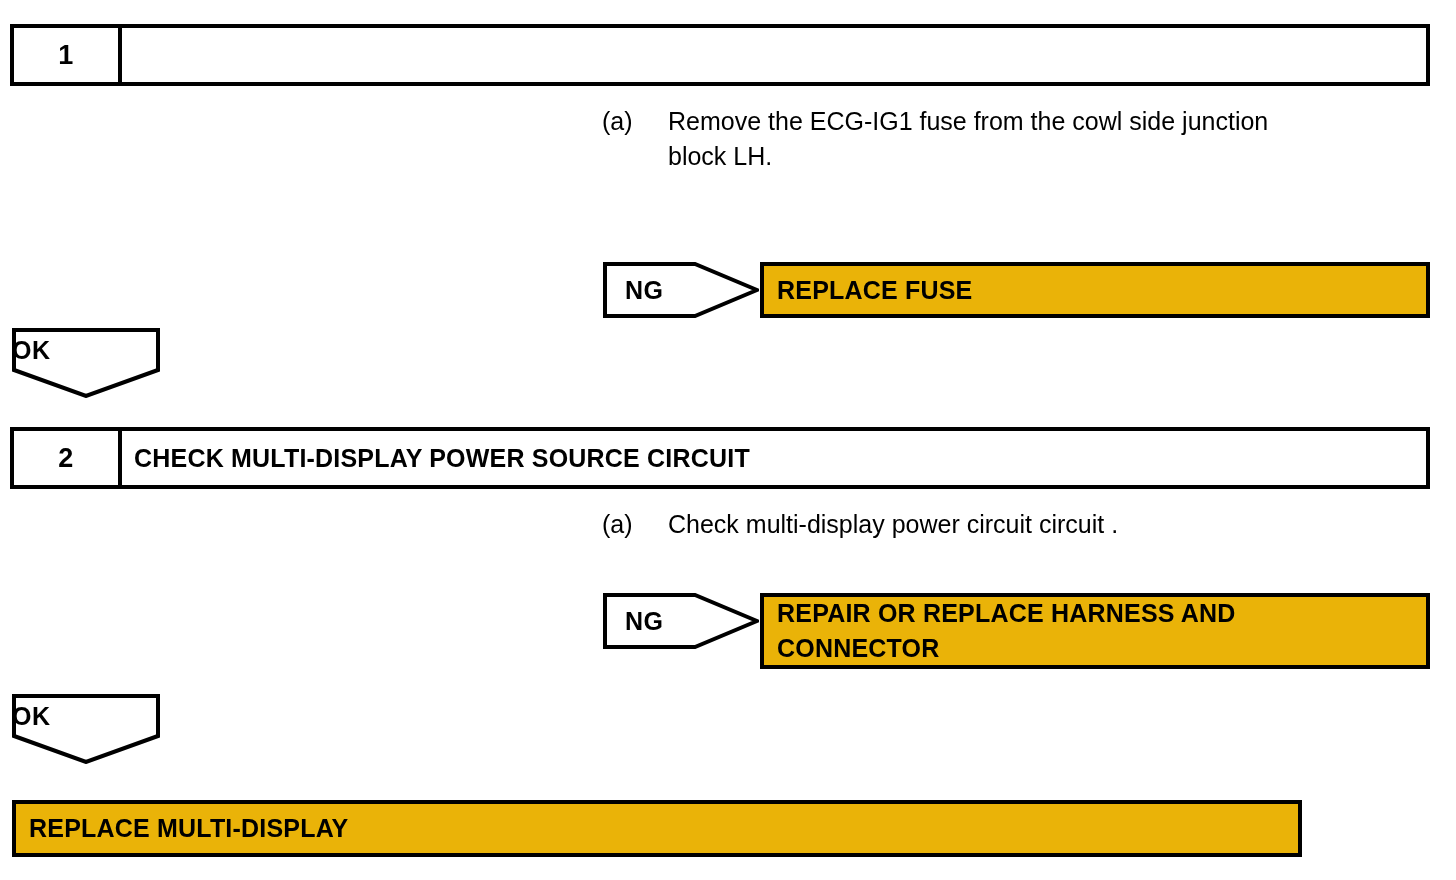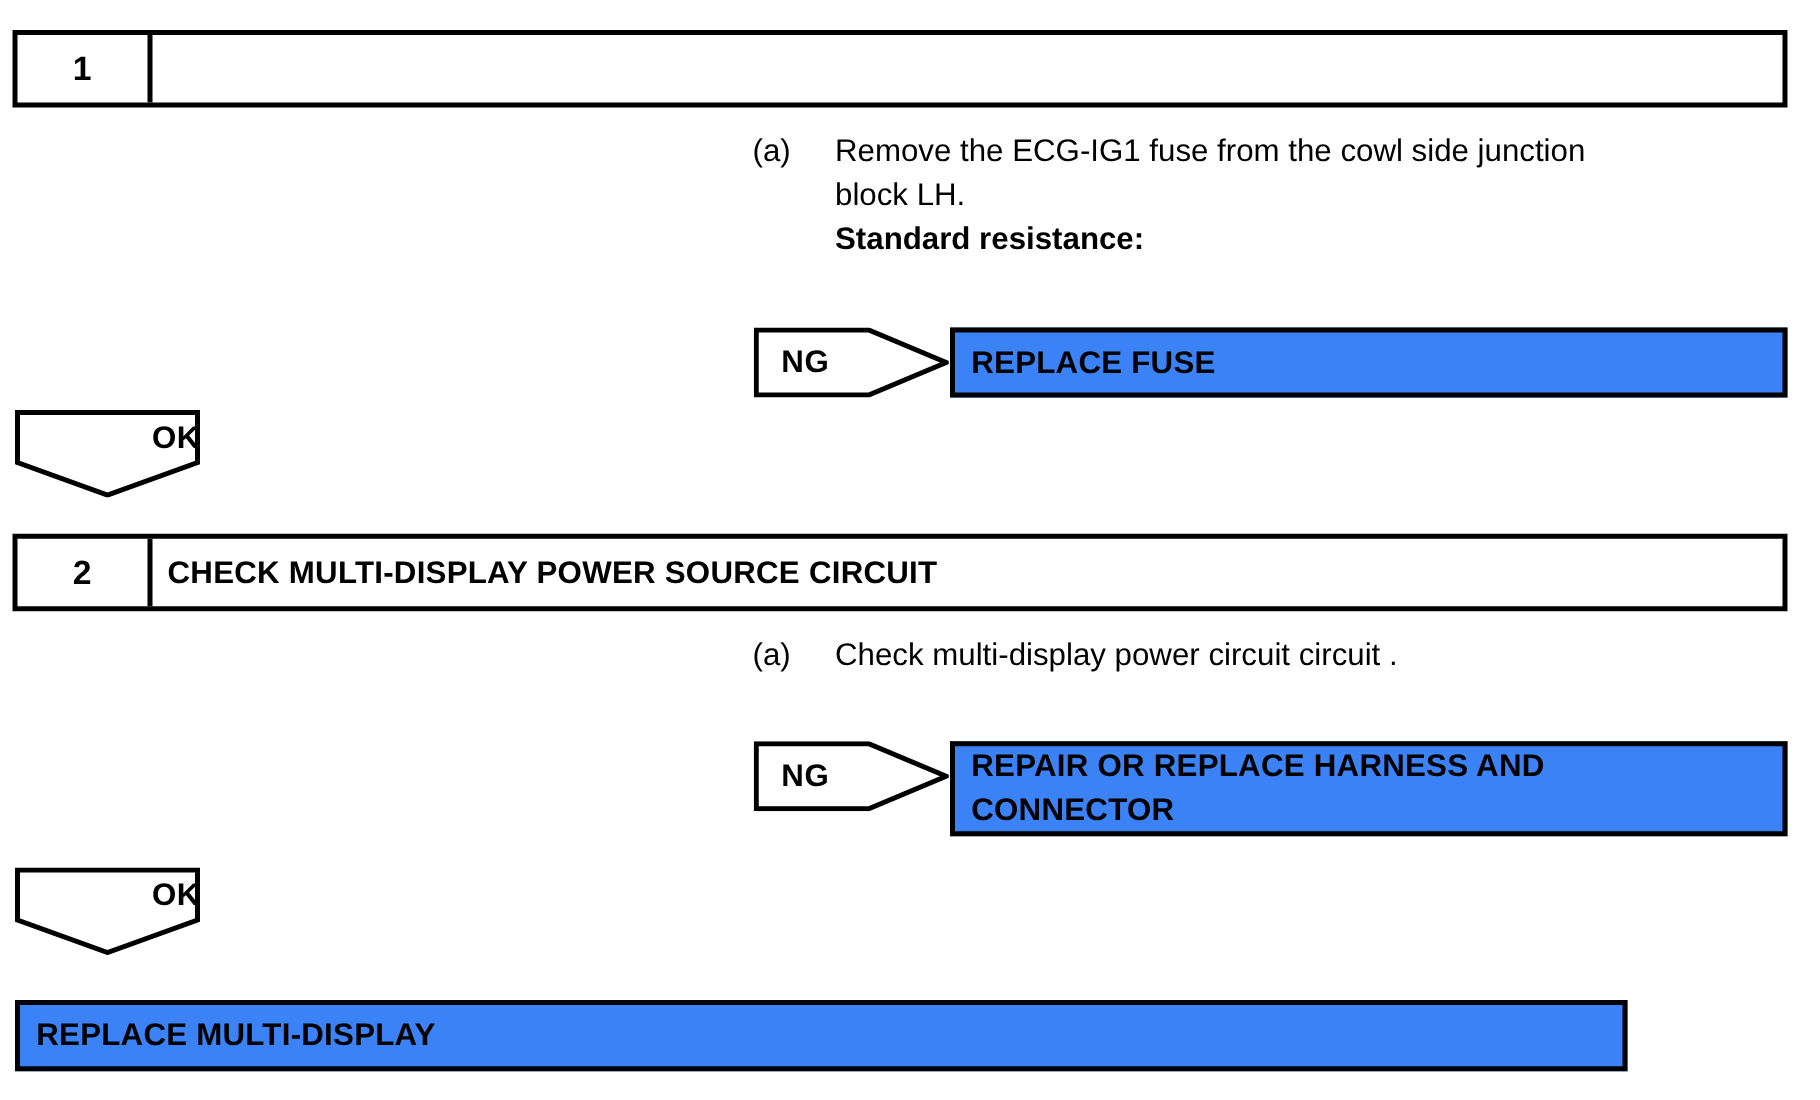--- a/index.html
+++ b/index.html
@@ -94,33 +94,32 @@
   
   .ok-arrow {
     position: absolute;
   }
   .ok-arrow svg { display: block; }
   .ok-label {
     position: absolute;
     left: 0;
     right: 0;
     top: 8px;
-    text-align: right;
+    text-align: left;
     font-size: 25px;
     font-weight: bold;
     letter-spacing: 0.5px;
-    padding-left: 27px;
   }
 
   
   .result-box {
     position: absolute;
     border: 4px solid #000;
     box-sizing: border-box;
-    background: #3b82f6;
+    background: #eab308;
     display: flex;
     align-items: center;
     padding-left: 13px;
   }
   .result-text {
     font-size: 25px;
     font-weight: bold;
     line-height: 35px;
     letter-spacing: 0.2px;
   }
@@ -132,21 +131,20 @@
 <div class="step-box" style="left:10px; top:24px; width:1420px; height:62px;">
   <div class="step-num">1</div>
 </div>
 
 <div class="instr" style="left:602px; top:104px; width:830px;">
   <div class="instr-row">
     <span class="instr-marker">(a)</span>
     <span class="instr-body">
       <span class="line">Remove the ECG-IG1 fuse from the cowl side junction</span>
       <span class="line">block LH.</span>
-      <span class="line bold">Standard resistance:</span>
     </span>
   </div>
 </div>
 
 <div class="ng-arrow" style="left:603px; top:262px; width:156px; height:56px;">
   <svg width="156" height="56" viewBox="0 0 156 56">
     <polygon points="2,2 92,2 154,28 92,54 2,54" fill="#ffffff" stroke="#000000" stroke-width="4" stroke-linejoin="miter"></polygon>
   </svg>
   <span class="ng-label">NG</span>
 </div>

